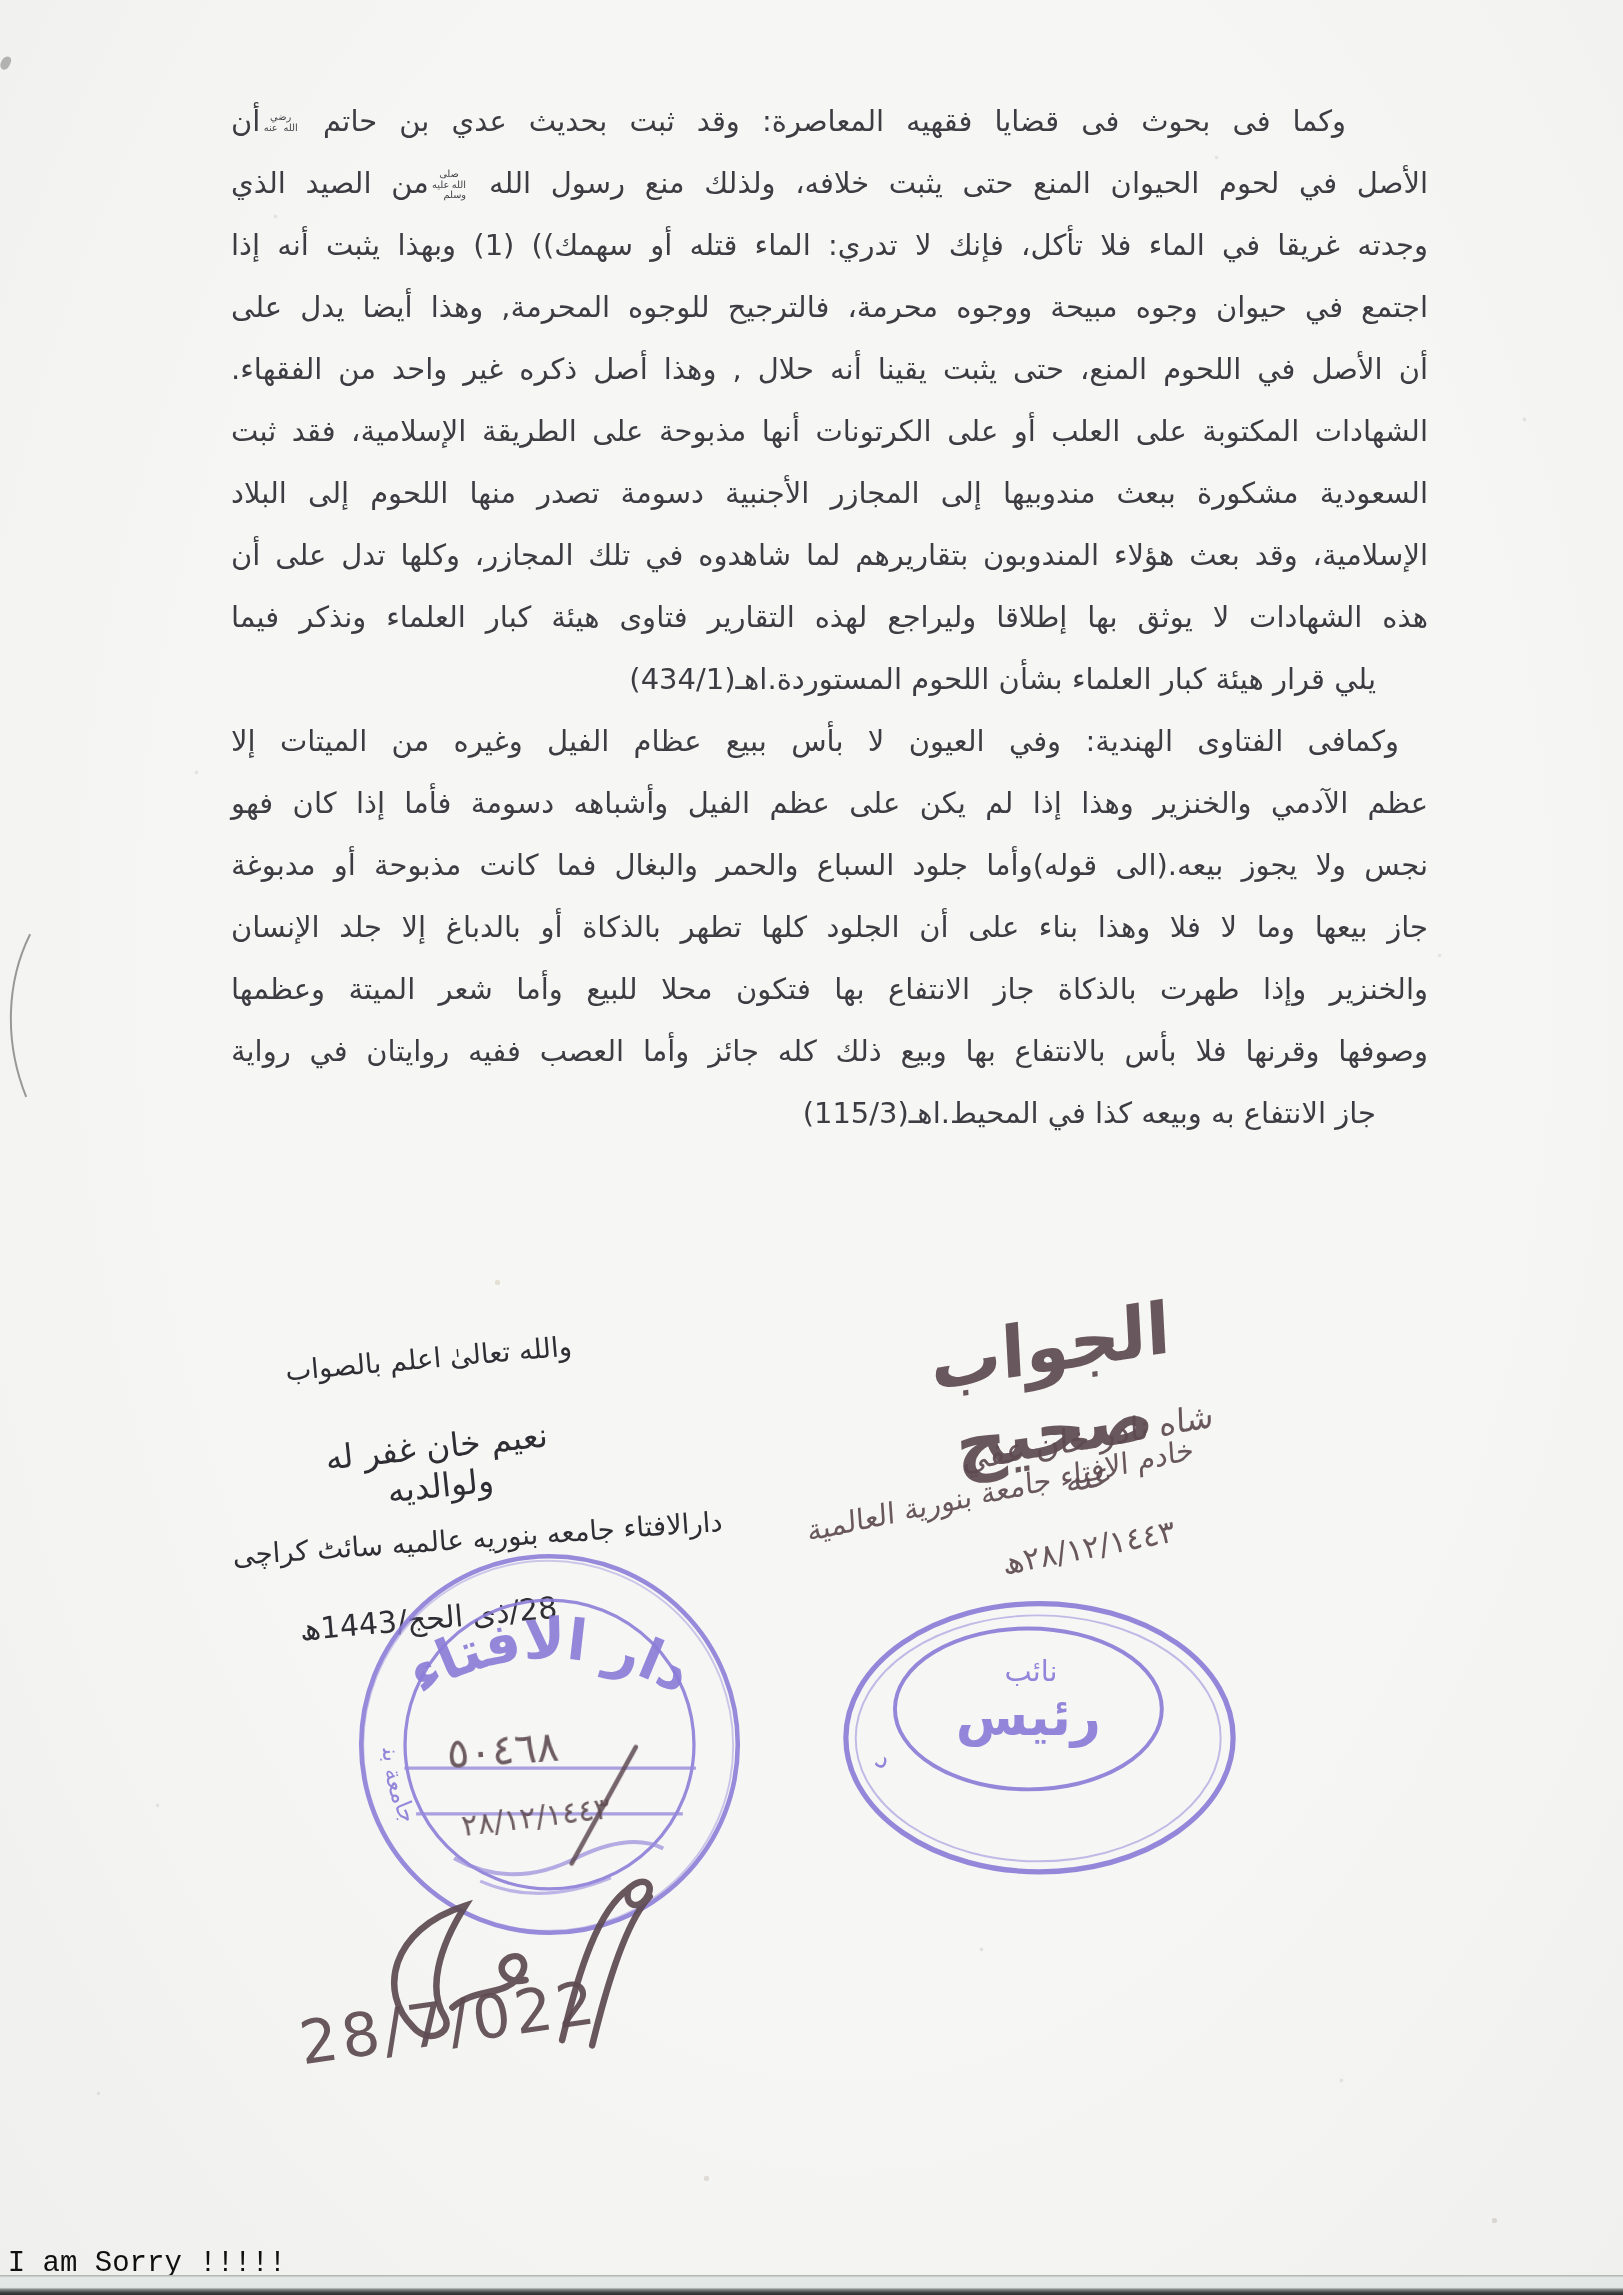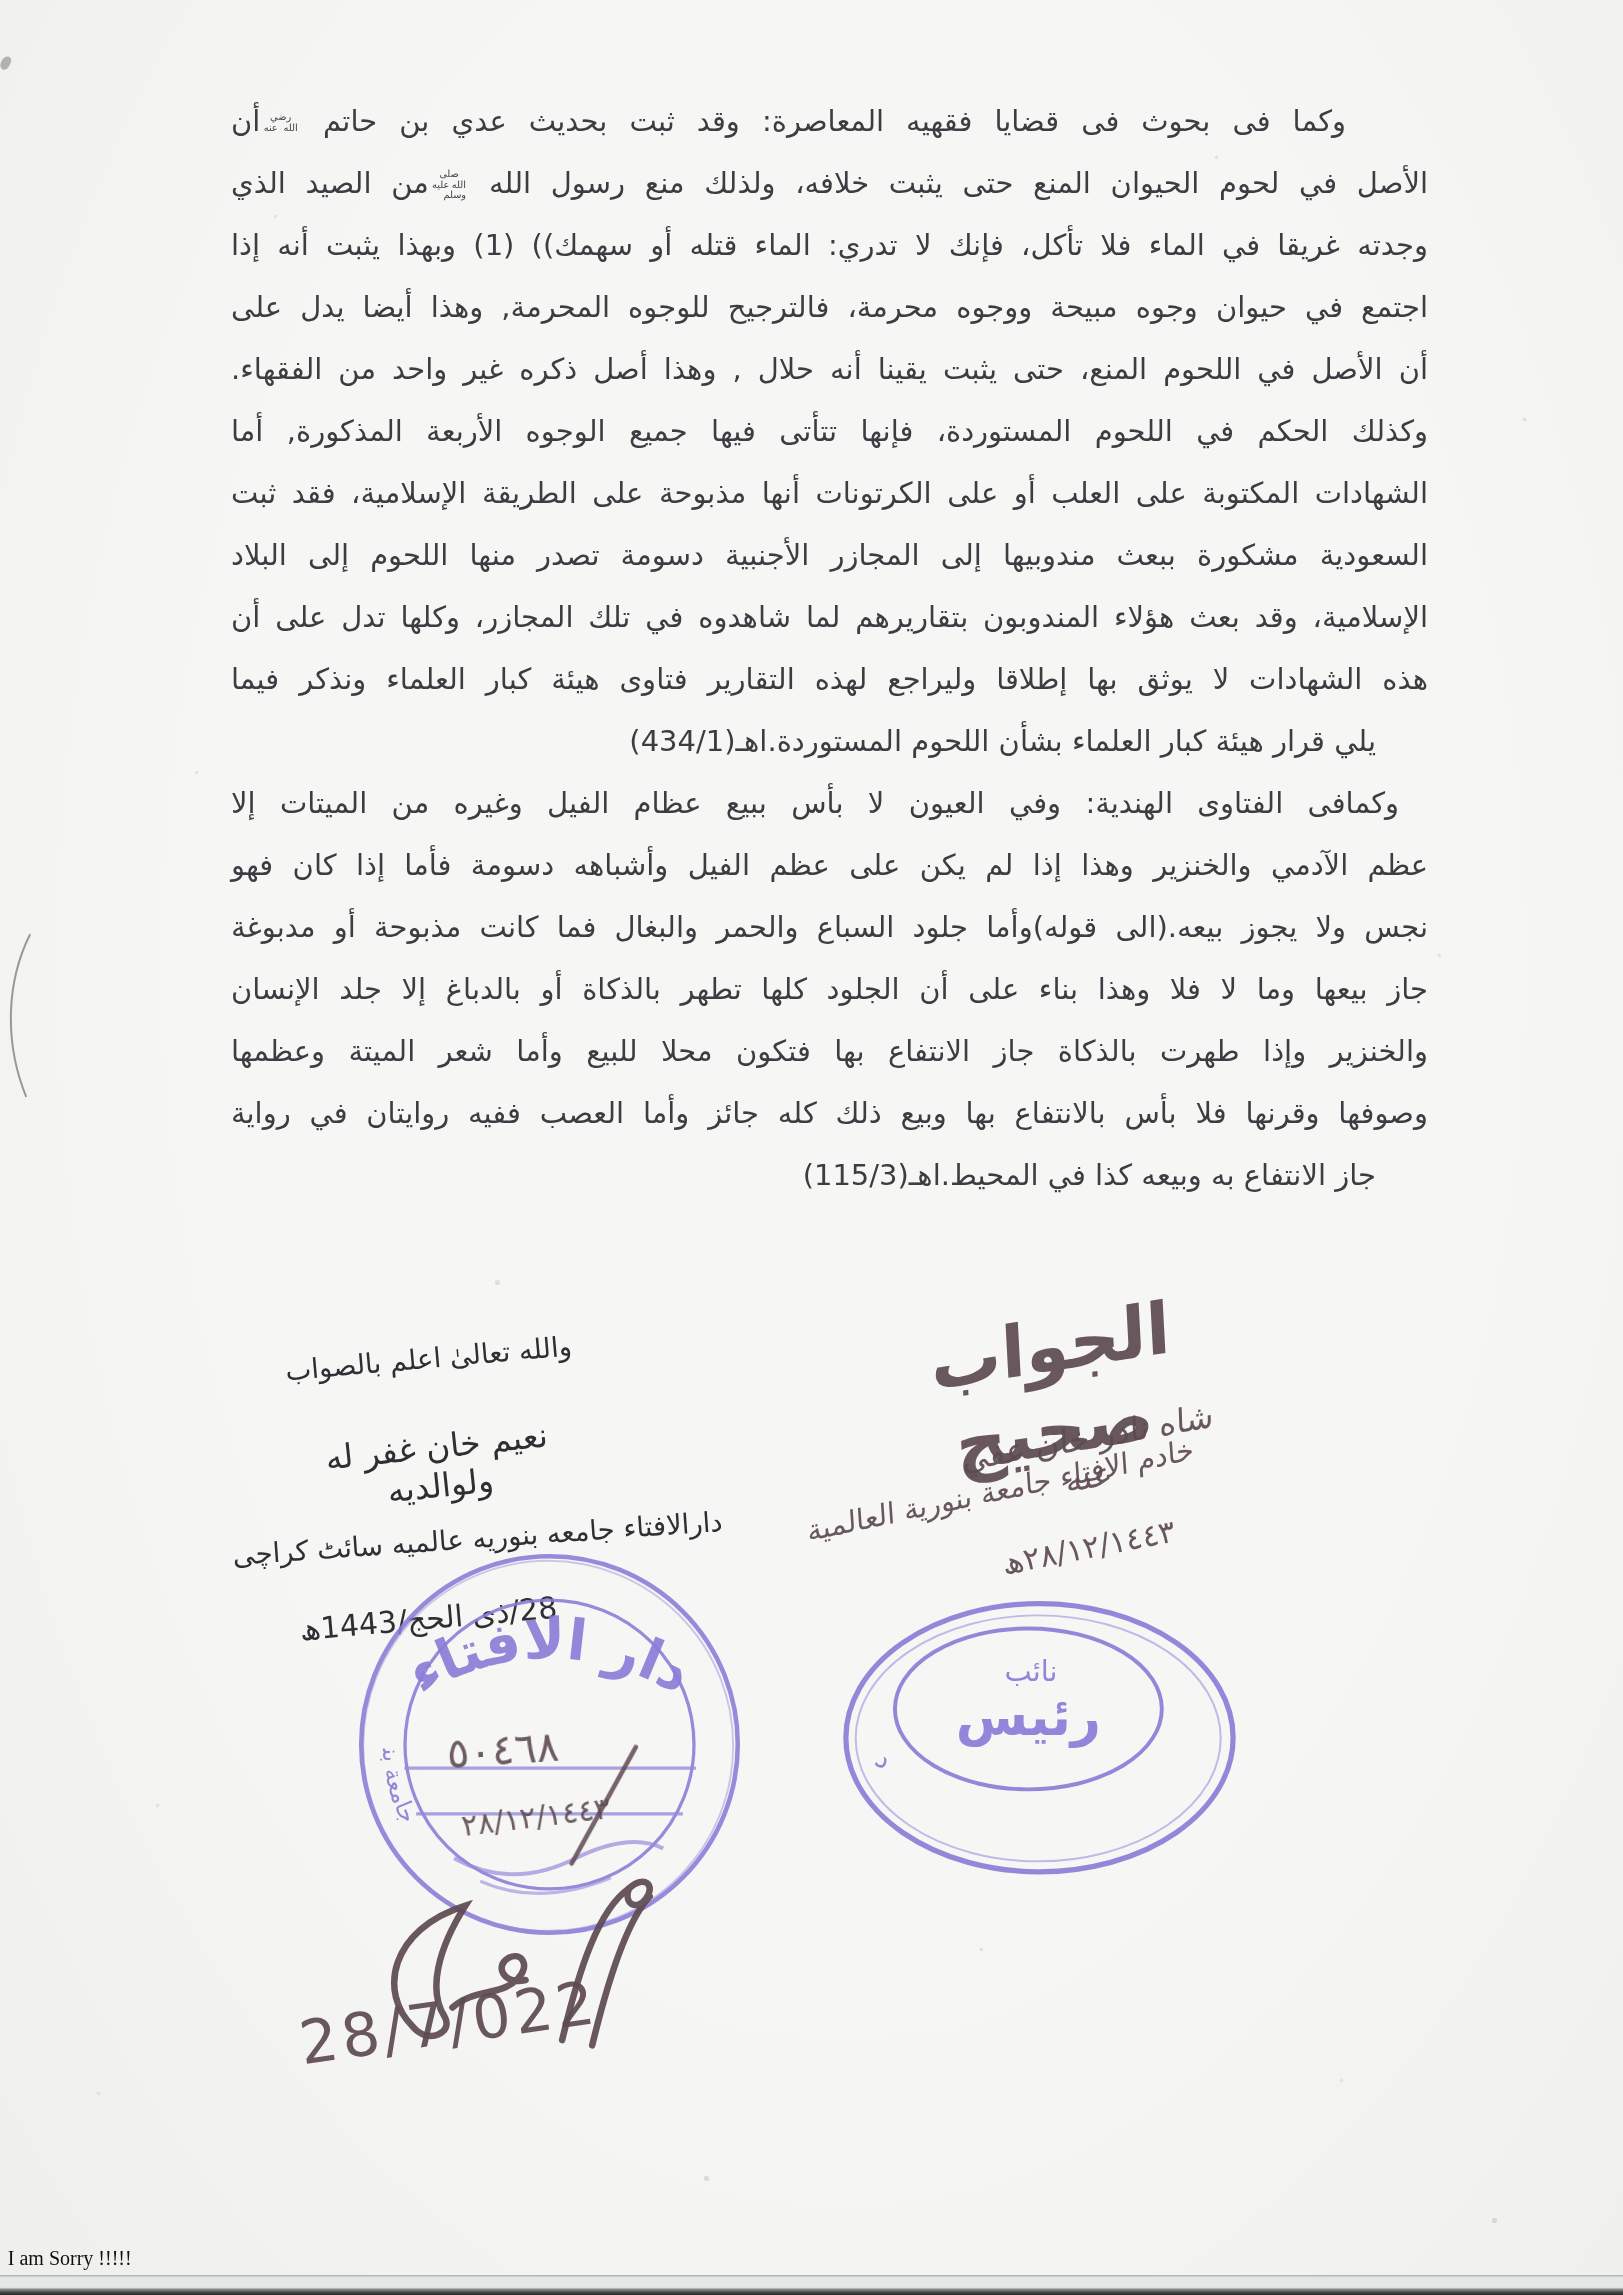--- a/index.html
+++ b/index.html
@@ -69,22 +69,22 @@
   }
   
   .stamp{position:absolute;}
   .round-stamp{left:356px;top:1551px;}
   .oval-stamp{left:840px;top:1599px;}
   .flourish{left:366px;top:1869px;}
   .edge-arc{left:-3.9px;top:929px;}
   
   .sorry{
     position:absolute;left:7.8px;top:2247px;
-    font-size:20px;color:#101010;letter-spacing:0px;
-    font-family:Liberation Serif, serif;white-space:nowrap;
+    font-size:29px;color:#101010;letter-spacing:0px;
+    font-family:Liberation Mono, monospace;white-space:nowrap;
   }
   .scan-bar{
     position:absolute;left:0;right:0;bottom:0;height:19.6px;
     background:linear-gradient(to bottom,
       #a8aca9 0px,#e3e7e5 2.6px,#e3e7e5 12.4px,
       #878c8a 14.4px,#3e4140 17.7px,#2e3130 19.6px);
   }
   .speckles{
     position:absolute;left:0;top:0;width:1.3px;height:1.3px;border-radius:50%;
     background:transparent;
@@ -116,21 +116,20 @@
 
   <div class="smudge"></div>
   <div class="speckles"></div>
 
   <div class="body-text">
       <div class="line open"><span class="b">وكما فى بحوث فى قضايا فقهيه المعاصرة:</span> <span>وقد ثبت بحديث عدي بن حاتم</span> <span class="hon">رضي الله عنه</span><span>أن</span> </div>
       <div class="line"><span>الأصل في لحوم الحيوان المنع حتى يثبت خلافه، ولذلك منع رسول الله</span> <span class="hon">صلى الله عليه وسلم</span><span>من الصيد الذي</span> </div>
       <div class="line"><span>وجدته غريقا في الماء فلا تأكل، فإنك لا تدري: الماء قتله أو سهمك)) (1) وبهذا يثبت أنه إذا</span> </div>
       <div class="line"><span>اجتمع في حيوان وجوه مبيحة ووجوه محرمة، فالترجيح للوجوه المحرمة, وهذا أيضا يدل على</span> </div>
       <div class="line"><span>أن الأصل في اللحوم المنع، حتى يثبت يقينا أنه حلال , وهذا أصل ذكره غير واحد من الفقهاء.</span> </div>
-      <div class="line"><span>وكذلك الحكم في اللحوم المستوردة، فإنها تتأتى فيها جميع الوجوه الأربعة المذكورة, أما</span> </div>
       <div class="line"><span>الشهادات المكتوبة على العلب أو على الكرتونات أنها مذبوحة على الطريقة الإسلامية، فقد ثبت</span> </div>
       <div class="line"><span>السعودية مشكورة ببعث مندوبيها إلى المجازر الأجنبية دسومة تصدر منها اللحوم إلى البلاد</span> </div>
       <div class="line"><span>الإسلامية، وقد بعث هؤلاء المندوبون بتقاريرهم لما شاهدوه في تلك المجازر، وكلها تدل على أن</span> </div>
       <div class="line"><span>هذه الشهادات لا يوثق بها إطلاقا وليراجع لهذه التقارير فتاوى هيئة كبار العلماء ونذكر فيما</span> </div>
       <div class="line cite"><span>يلي قرار هيئة كبار العلماء بشأن اللحوم المستوردة.اهـ(434/1)</span> </div>
       <div class="line open2"><span class="b">وكمافى الفتاوى الهندية:</span> <span> وفي العيون لا بأس ببيع عظام الفيل وغيره من الميتات إلا</span> </div>
       <div class="line"><span>عظم الآدمي والخنزير وهذا إذا لم يكن على عظم الفيل وأشباهه دسومة فأما إذا كان فهو</span> </div>
       <div class="line"><span>نجس ولا يجوز بيعه.(الى قوله)وأما جلود السباع والحمر والبغال فما كانت مذبوحة أو مدبوغة</span> </div>
       <div class="line"><span>جاز بيعها وما لا فلا وهذا بناء على أن الجلود كلها تطهر بالذكاة أو بالدباغ إلا جلد الإنسان</span> </div>
       <div class="line"><span>والخنزير وإذا طهرت بالذكاة جاز الانتفاع بها فتكون محلا للبيع وأما شعر الميتة وعظمها</span> </div>

